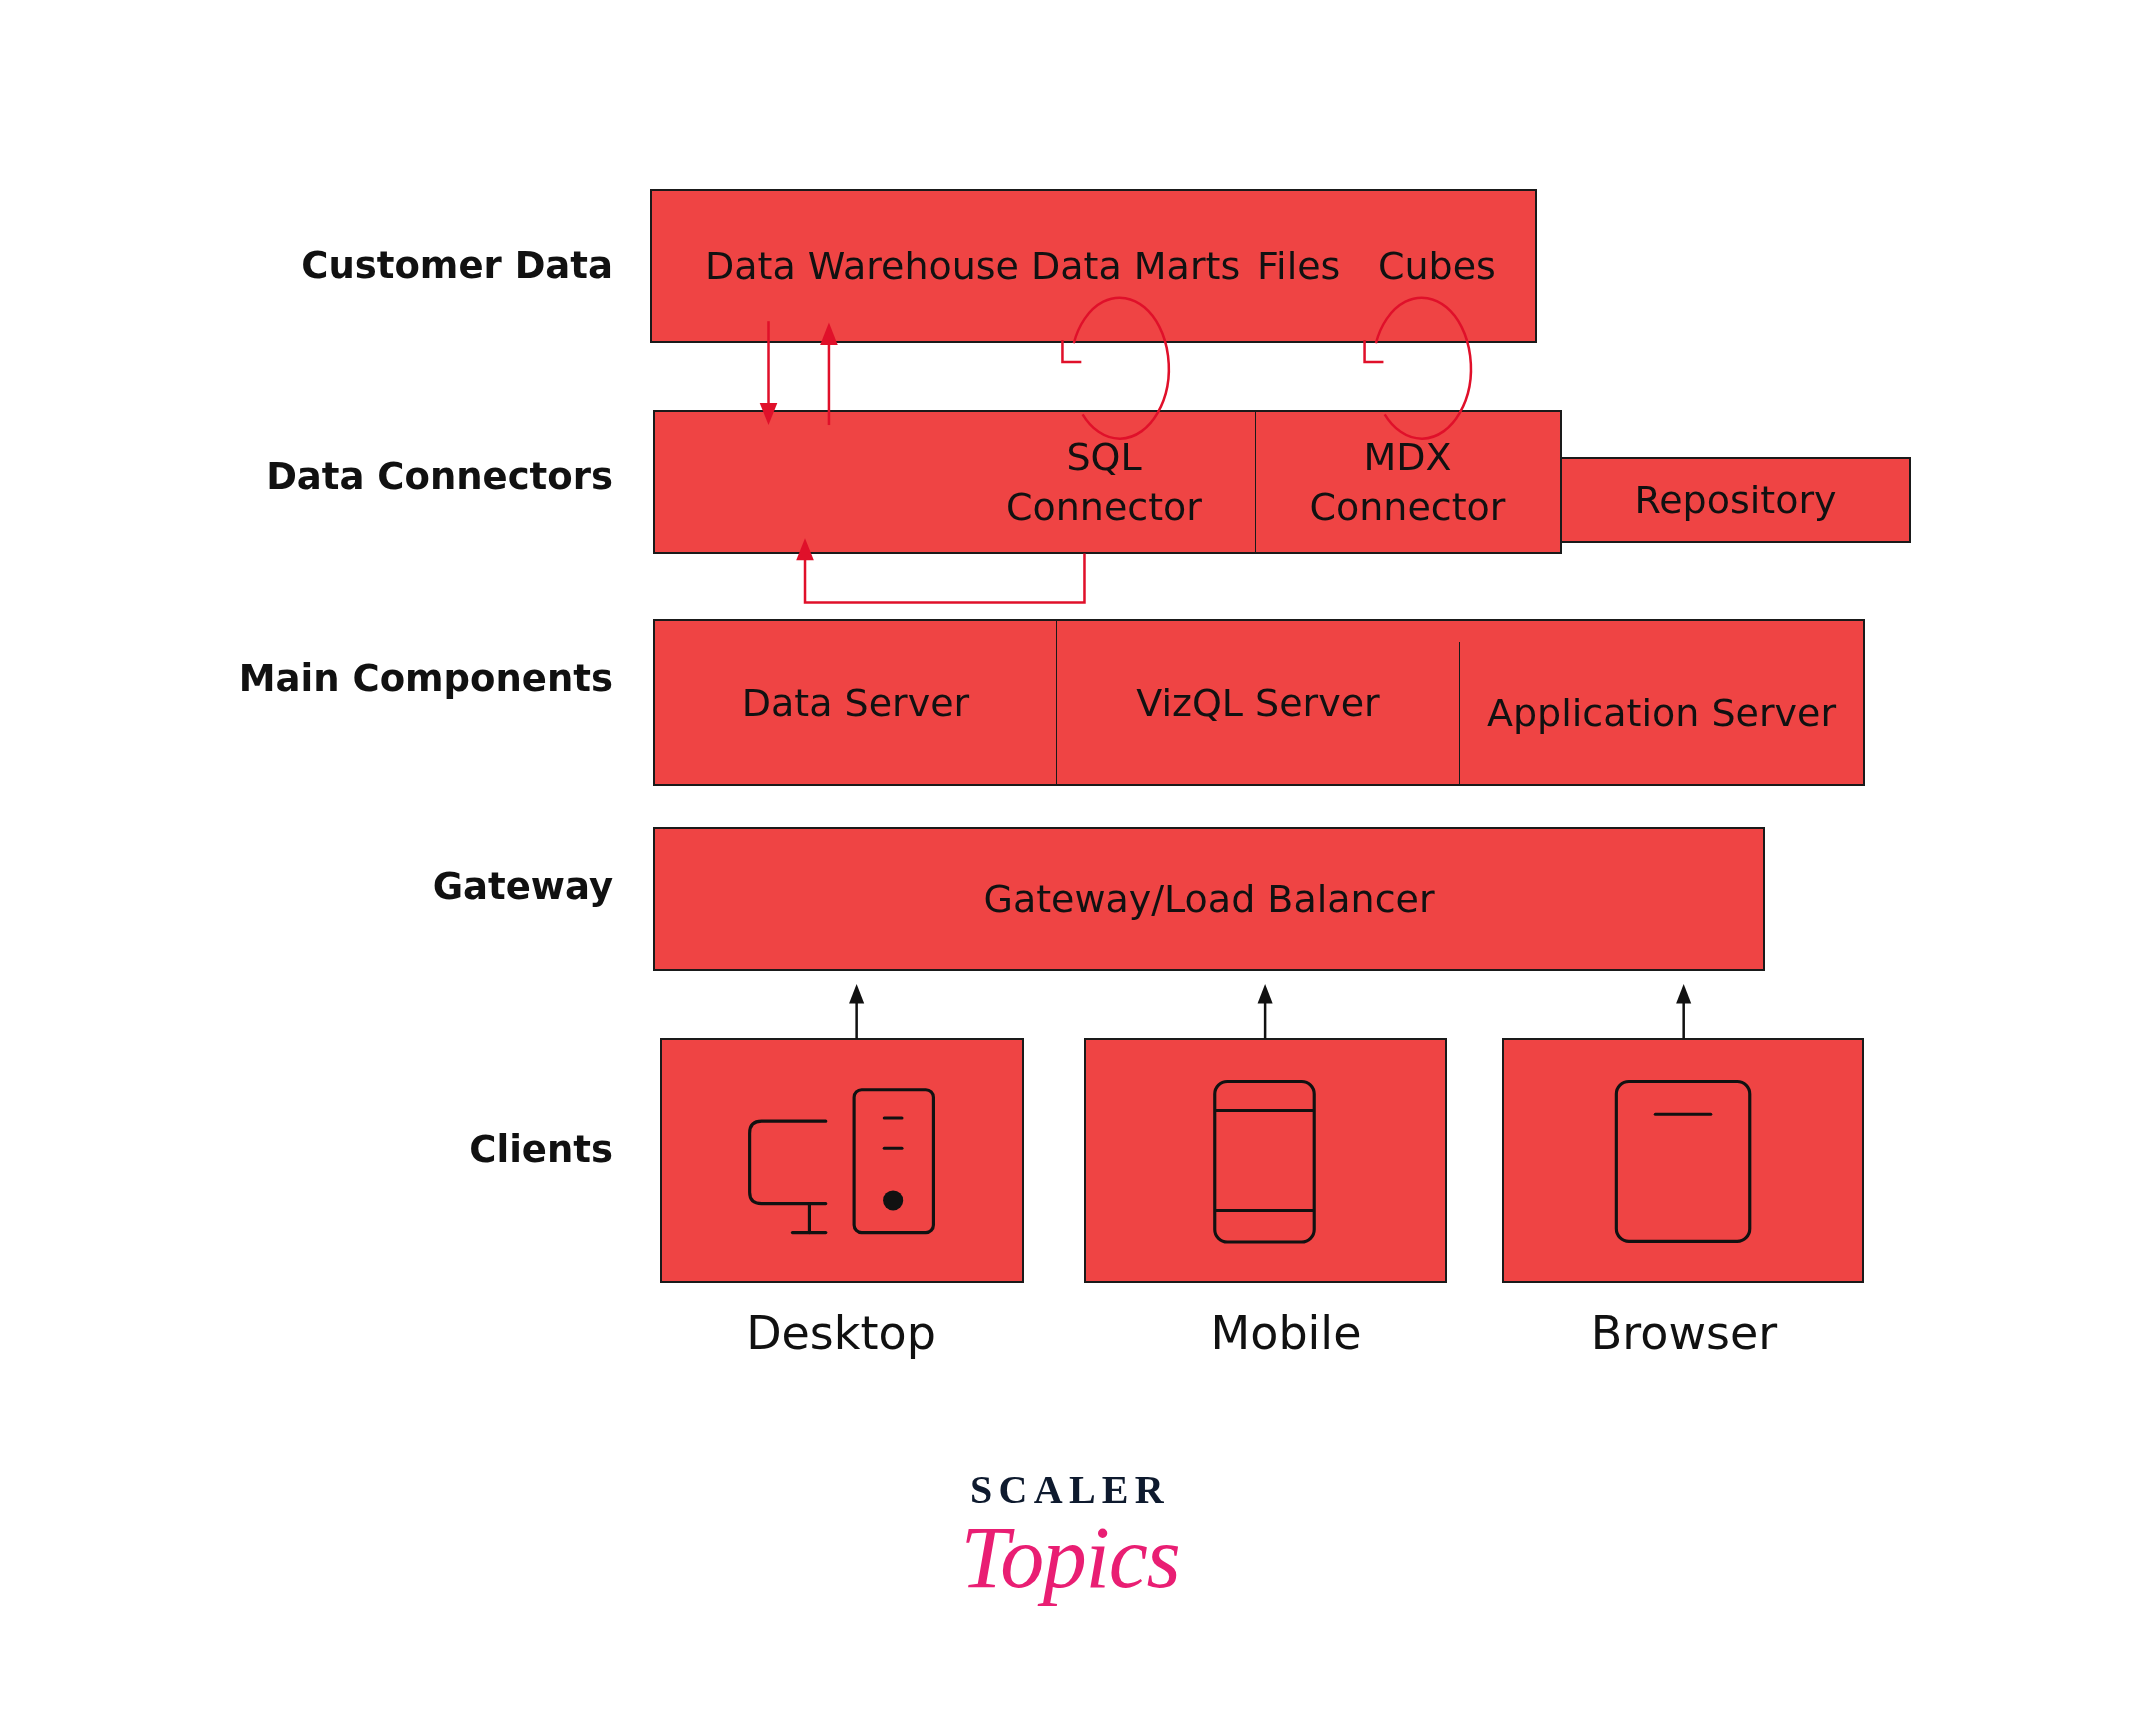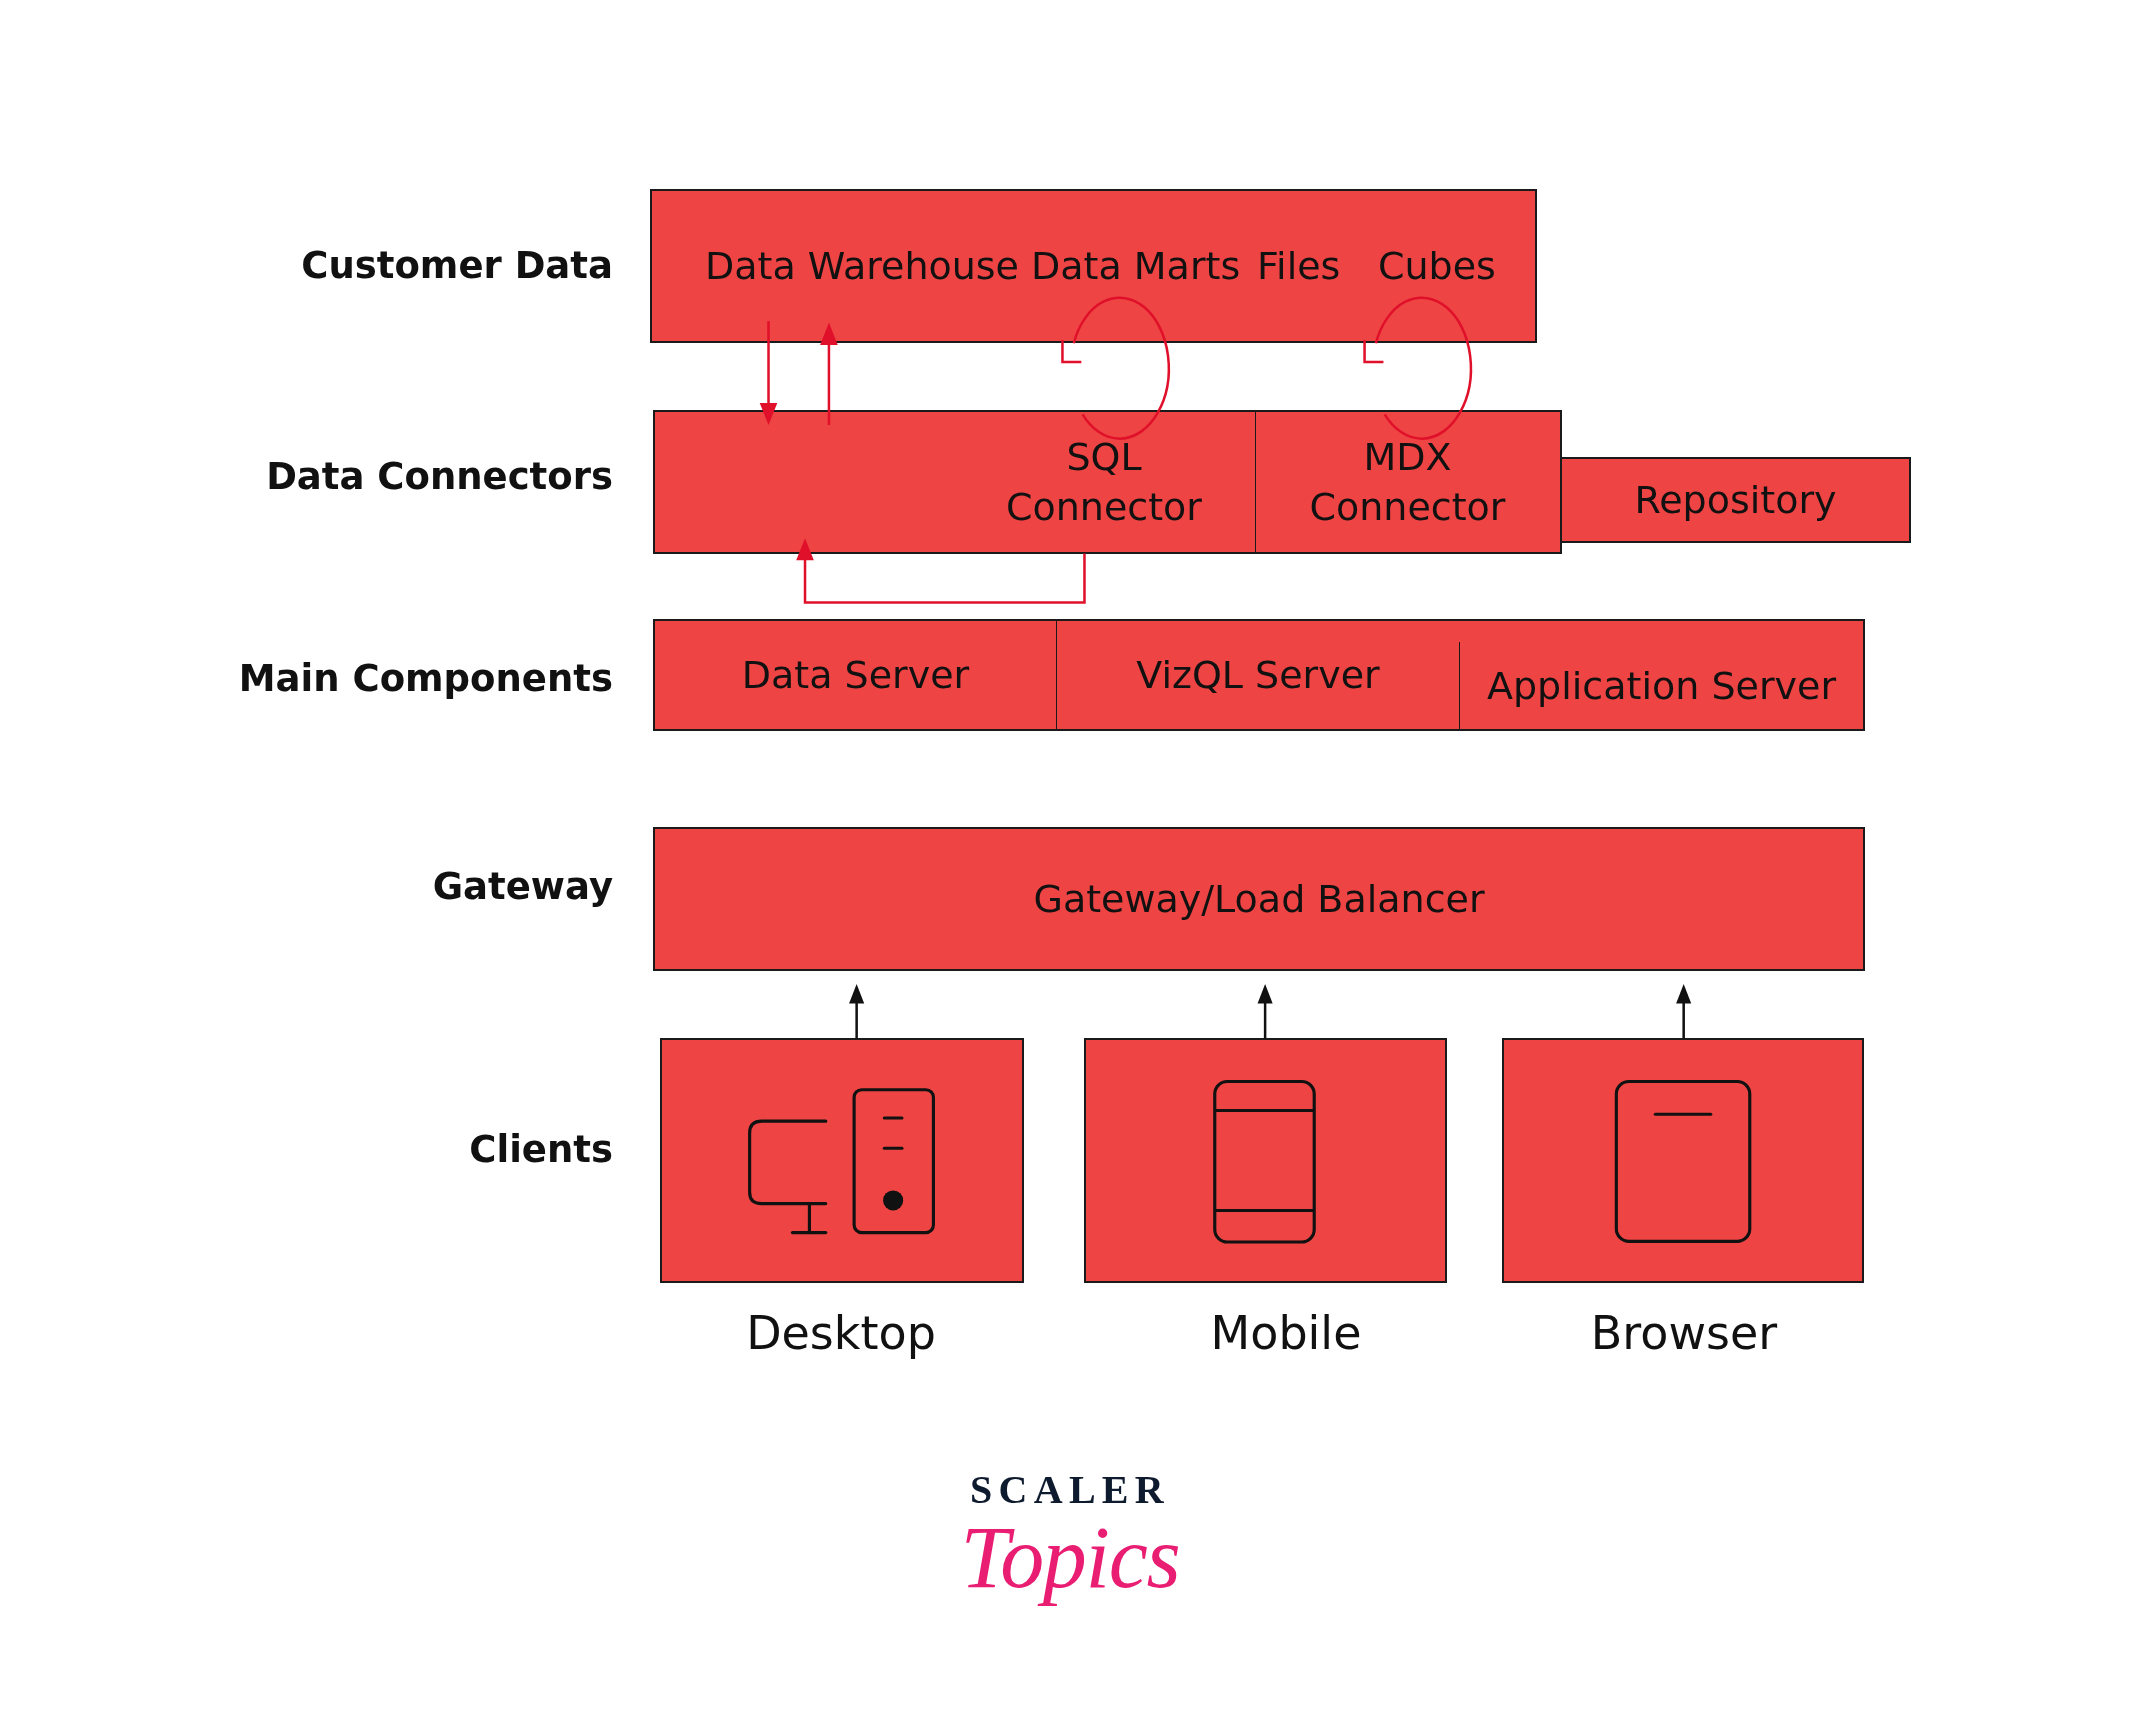--- a/index.html
+++ b/index.html
@@ -41,33 +41,33 @@
     <div>
       <div>MDX</div>
       <div>Connector</div>
     </div>
   </div>
 </div>
 <div class="box" style="left:1560px; top:457px; width:351px; height:86px;">
   <span>Repository</span>
 </div>
 
-<div class="box" style="left:653px; top:619px; width:1212px; height:112px; display:block;">
+<div class="box" style="left:653px; top:619px; width:1212px; height:167px; display:block;">
   <div class="cell" style="left:0; width:401px;">
     <span>Data Server</span>
   </div>
   <div class="cell" style="left:401px; width:403px;">
     <span>VizQL Server</span>
   </div>
   <div class="cell" style="left:804px; right:0;margin-top:21px;">
     <span>Application Server</span>
   </div>
 </div>
 
-<div class="box" style="left:653px; top:827px; width:1212px; height:144px;">
+<div class="box" style="left:653px; top:827px; width:1112px; height:144px;">
   <span>Gateway/Load Balancer</span>
 </div>
 
 <div class="box" style="left:660px; top:1038px; width:364px; height:245px;"></div>
 <div class="box" style="left:1084px; top:1038px; width:363px; height:245px;"></div>
 <div class="box" style="left:1502px; top:1038px; width:362px; height:245px;"></div>
 
 <div class="client-label" style="left:841px; top:1333px;">Desktop</div>
 <div class="client-label" style="left:1286px; top:1333px;">Mobile</div>
 <div class="client-label" style="left:1684px; top:1333px;">Browser</div>

